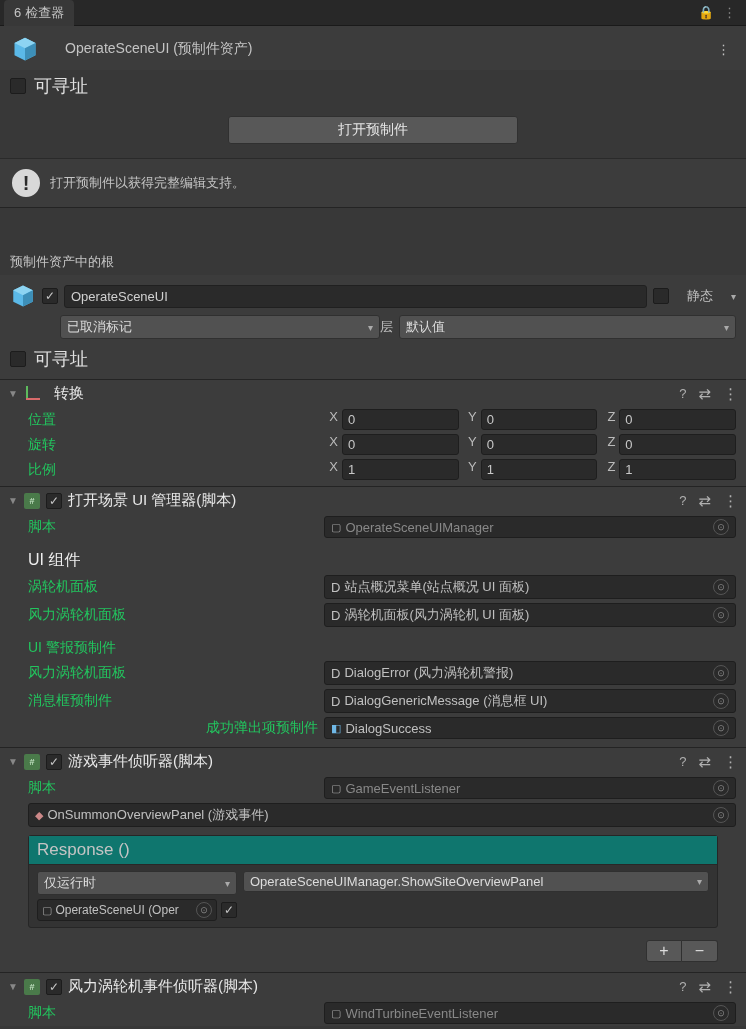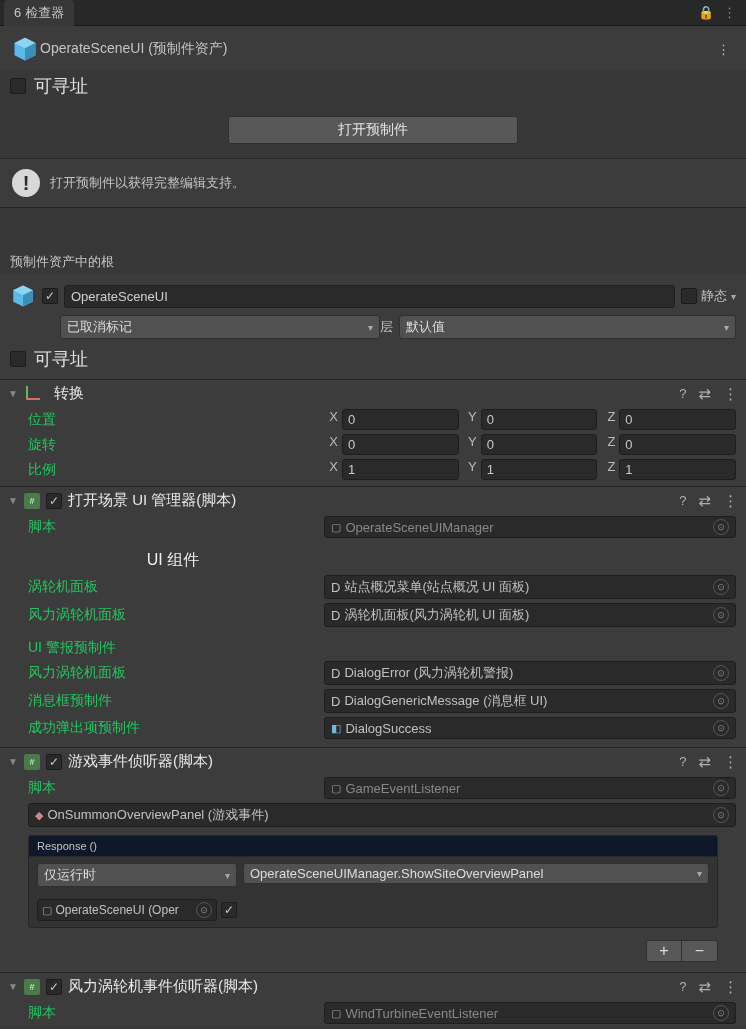--- a/index.html
+++ b/index.html
@@ -29,21 +29,21 @@
     align-items: center;
     gap: 4px;
   }
   .tab-bar-right { margin-left: auto; display: flex; gap: 8px; padding-right: 6px; color:#888; }
   .lock-icon, .menu-dots { font-size: 13px; }
   .header-row {
     background: #3c3c3c;
     padding: 8px 10px 6px 10px;
     display: flex;
     align-items: center;
-    gap: 0;
+    gap: 25px;
   }
   .cube-icon {
     width: 30px; height: 30px;
     display: inline-flex; align-items:center; justify-content:center;
   }
   .cube-icon svg { width: 28px; height: 28px; }
   .asset-label { font-size: 14px; }
   .context-dots {
     margin-left: auto;
     color: #c4c4c4;
@@ -116,21 +116,21 @@
     gap: 6px;
   }
   .name-field {
     flex: 1;
     background: #2a2a2a;
     border: 1px solid #202020;
     border-radius: 3px;
     padding: 3px 6px;
     color: #d0d0d0;
   }
-  .static-chk { display:flex; align-items:center; gap:4px; }
+  .static-chk { display:flex; align-items:center; gap:18px; }
   .tag-layer {
     background: #3c3c3c;
     padding: 2px 10px 6px 60px;
     display: flex;
   }
   .dd {
     background: #515151;
     border: 1px solid #303030;
     border-radius: 3px;
     padding: 2px 6px;
@@ -160,21 +160,21 @@
   .comp-header .right { margin-left: auto; display:flex; gap:12px; align-items:center; color:#b0b0b0; }
   .help-icon { font-size:13px; }
   .prop-row {
     display:flex;
     align-items:center;
     padding: 2px 10px 2px 28px;
     gap: 6px;
   }
   .prop-label { width: 290px; font-size:14px; color: #22c55e; }
   .prop-label.sub { font-size:14px; }
-  .prop-label.head { font-size:16px; font-weight:500; color:#eee;text-align:center; }
+  .prop-label.head { font-size:16px; font-weight:500; color:#eee; }
   .vec3 {
     display:flex; gap:4px; flex:1;
   }
   .axis-lbl { width:14px; text-align:right; color:#bbb; font-size:13px; }
   .num-field {
     flex:1;
     background: #2a2a2a;
     border: 1px solid #1e1e1e;
     border-radius: 3px;
     padding: 2px 5px;
@@ -204,31 +204,31 @@
   .script-icon { color:#a0a0a0; font-size:11px; }
   .prefab-icon { color:#6fb8e6; font-size:11px; }
   .go-icon { color:#c88; font-size:11px; }
   .event-box {
     margin: 6px 28px 6px 28px;
     background: #333333;
     border: 1px solid #262626;
     border-radius: 3px;
   }
   .event-box-header {
-    background: #0f172a;
+    background: #0f766e;
     padding: 4px 8px;
     border-bottom: 1px solid #282828;
-    font-size:11px;
+    font-size:17px;
   }
   .event-box-body {
     padding: 6px 8px;
     display:flex;
     gap: 6px;
   }
-  .event-left { width: 200px; display:flex; flex-direction:column; gap:12px; }
+  .event-left { width: 200px; display:flex; flex-direction:column; gap:4px; }
   .event-right { flex:1; }
   .event-footer {
     display:flex; justify-content:flex-end;
     padding: 6px 28px 10px 0;
     gap:0;
   }
   .sq-btn {
     background:#585858; border:1px solid #303030;
     width:36px; height:22px;
     display:flex;align-items:center;justify-content:center;
@@ -431,21 +431,21 @@
     </div>
   </div>
   <div class="prop-row">
     <div class="prop-label sub">消息框预制件</div>
     <div class="obj-field">
       <span>D</span>
       <span>DialogGenericMessage (消息框 UI)</span>
       <span class="obj-target">⊙</span>
     </div>
   </div>
-  <div class="prop-row" style="padding-bottom:8px;">
+  <div class="prop-row" style="padding-bottom:8px;text-align:right;">
     <div class="prop-label sub">成功弹出项预制件</div>
     <div class="obj-field">
       <span class="prefab-icon">◧</span>
       <span>DialogSuccess</span>
       <span class="obj-target">⊙</span>
     </div>
   </div>
 </div>
 
 <div class="component">

